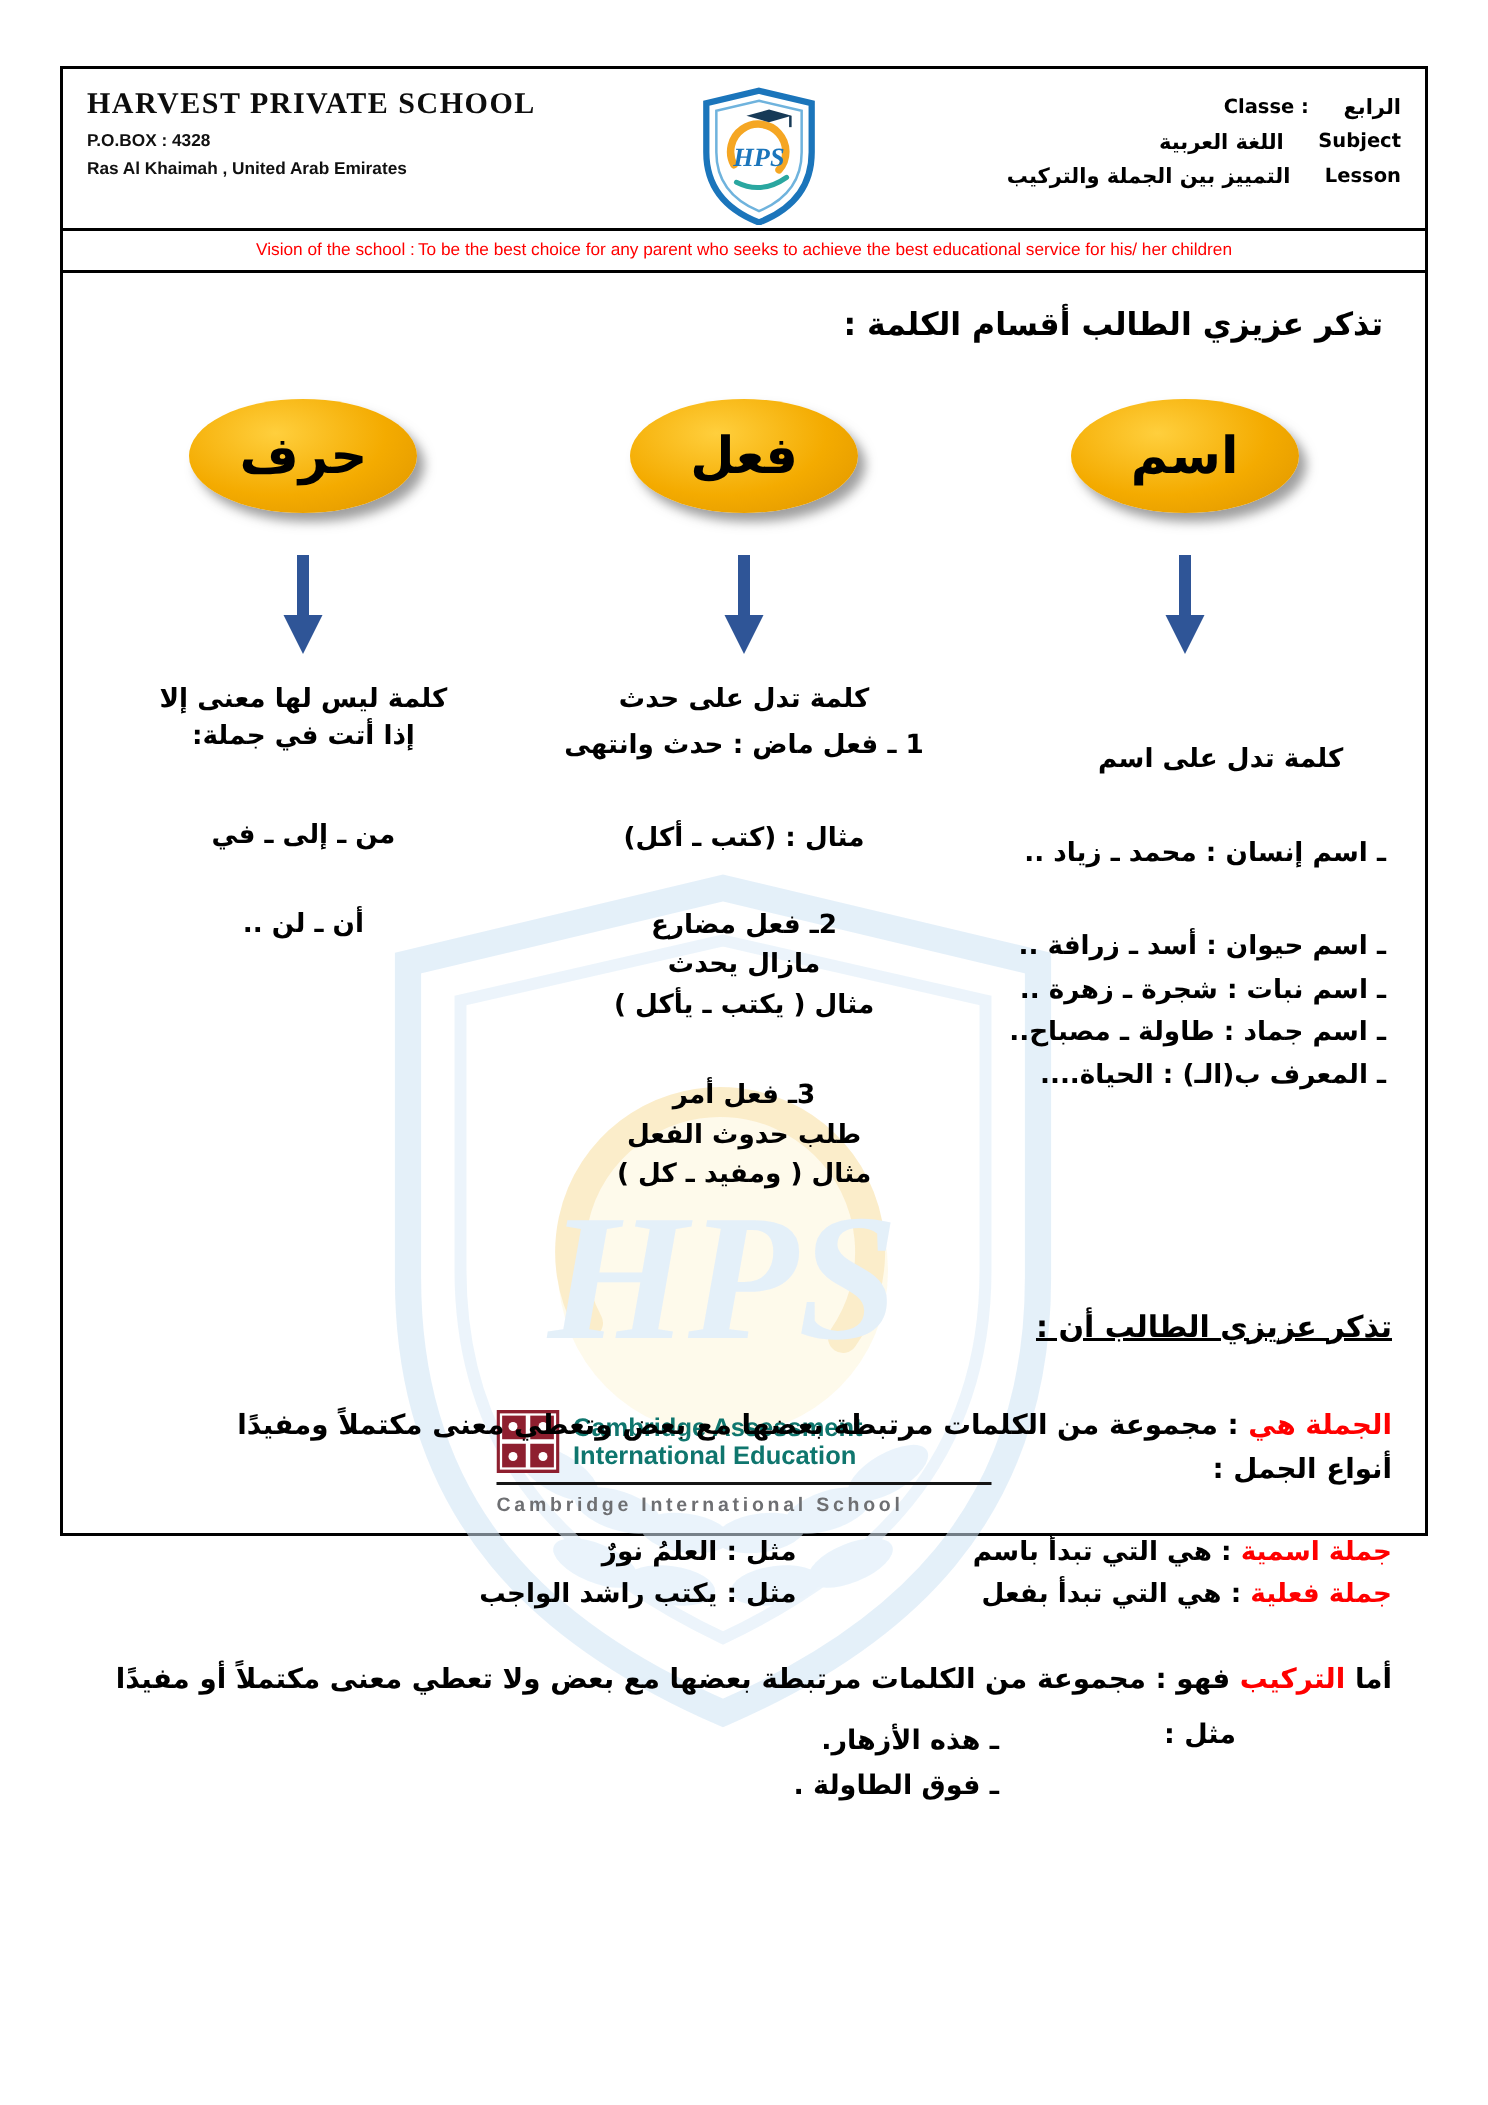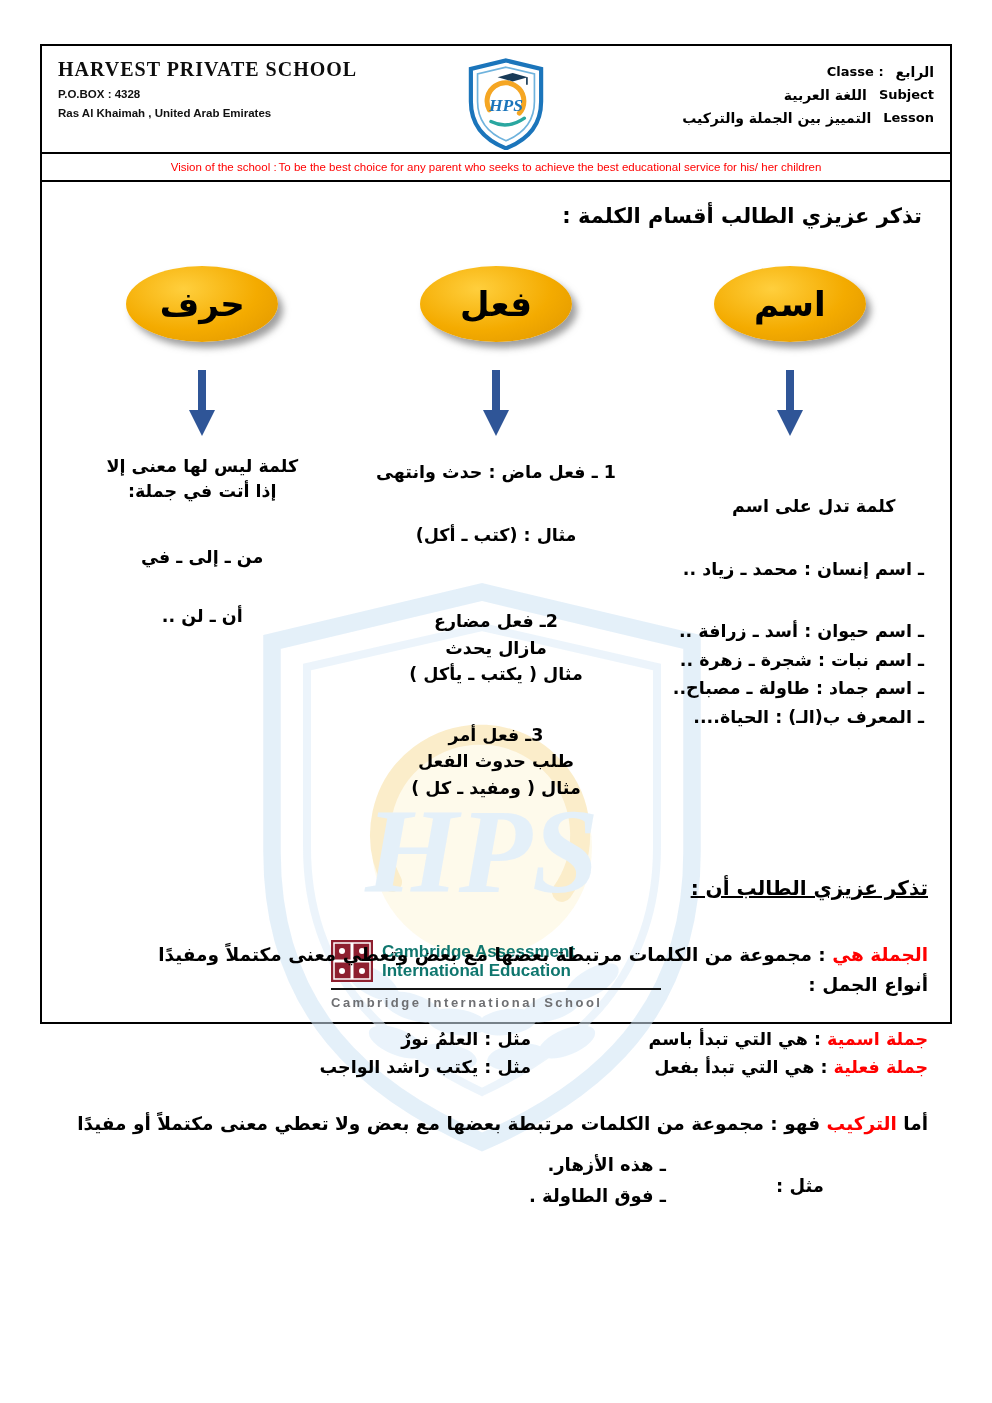--- a/index.html
+++ b/index.html
@@ -26,21 +26,21 @@
   }
   .school-sub {
     font-family:"Liberation Sans", sans-serif; font-weight:bold;
     font-size:11.5px; margin-top:7px; color:#111;
   }
   .header-center { width:120px; display:flex; justify-content:center; }
   .header-right {
     width:310px; padding-top:6px;
     font-size:13px; font-weight:bold;
   }
-  .hdr-line { display:flex; justify-content:flex-end; gap:12px; margin-bottom:7px;text-align:right; }
+  .hdr-line { display:flex; justify-content:flex-end; gap:23px; margin-bottom:7px;text-align:right; }
   .hdr-line .ar { font-size:14px; }
   
   .vision {
     height:28px; border-bottom:2px solid #000;
     display:flex; align-items:center; justify-content:center;
     color:#ff0000; font-size:11.5px; gap:2px;
     font-family:"Liberation Sans", sans-serif;
   }
   
   .main {
@@ -69,21 +69,21 @@
   .col-ism { text-align:right; padding-left:12px; padding-right:4px; }
   .ism-heading { margin-top:40px; text-align:center; padding-left:40px; }
   .ism-item-1 { margin-top:38px; }
   .ism-item-2 { margin-top:38px; }
   .ism-item-3 { margin-top:4px; }
   .ism-item-4 { margin-top:4px; }
   .ism-item-5 { margin-top:4px; }
   .col-fil { text-align:center; }
   .fil-past-title { margin-top:6px; }
   .fil-past-example { margin-top:38px; }
-  .fil-present-title { margin-top:62px; }
+  .fil-present-title { margin-top:33px; }
   .fil-present-desc { margin-top:2px; }
   .fil-present-example { margin-top:2px; }
   .fil-imperative-title { margin-top:36px; }
   .fil-imperative-desc { margin-top:2px; }
   .fil-imperative-example { margin-top:2px; }
   .col-harf { text-align:center; }
   .harf-example-1 { margin-top:42px; }
   .harf-example-2 { margin-top:34px; }
   
   .section2-title {
@@ -97,21 +97,21 @@
   }
   .red { color:#ff0000; }
   .types-row { display:flex; direction:rtl; margin-top:8px; font-weight:bold; font-size:17.5px; }
   .types-row .definition { width:305px; }
   .types-row .example { margin-right:92px; }
   .types-block { margin-top:30px; }
   .tarkib-paragraph {
     margin-top:36px; text-align:right; font-weight:bold; font-size:18.5px;
   }
   .tarkib-examples { display:flex; direction:rtl; margin-top:16px; padding-right:104px; font-weight:bold; font-size:18px; }
-  .tarkib-examples .mithl { width:66px;margin-top:25px; }
+  .tarkib-examples .mithl { width:66px; }
   .tarkib-example-list { margin-right:92px; line-height:1.7; }
   
   .footer {
     position:absolute; bottom:12px; left:50%; transform:translateX(-50%);
     width:330px; direction:ltr; font-family:"Liberation Sans", sans-serif;
   }
   .footer-top { display:flex; align-items:center; }
   .footer-lines { margin-left:9px; font-weight:bold; font-size:17px; color:#0f766e; line-height:1.12; }
   .footer-bottom {
     border-top:2.5px solid #151515; margin-top:6px; padding-top:5px;
@@ -228,20 +228,21 @@
         <div class="col col-ism">
           <div class="ism-heading">كلمة تدل على اسم</div>
           <div class="ism-item-1">ـ اسم إنسان : محمد ـ زياد ..</div>
           <div class="ism-item-2">ـ اسم حيوان : أسد ـ زرافة ..</div>
           <div class="ism-item-3">ـ اسم نبات : شجرة ـ زهرة ..</div>
           <div class="ism-item-4">ـ اسم جماد : طاولة ـ مصباح..</div>
           <div class="ism-item-5">ـ المعرف ب(الـ) : الحياة....</div>
         </div>
 
         <div class="col col-fil">
+          <div>كلمة تدل على حدث</div>
           <div class="fil-past-title">1 ـ فعل ماض : حدث وانتهى</div>
           <div class="fil-past-example">مثال : (كتب ـ أكل)</div>
           <div class="fil-present-title">2ـ فعل مضارع</div>
           <div class="fil-present-desc">مازال يحدث</div>
           <div class="fil-present-example">مثال ( يكتب ـ يأكل )</div>
           <div class="fil-imperative-title">3ـ فعل أمر</div>
           <div class="fil-imperative-desc">طلب حدوث الفعل</div>
           <div class="fil-imperative-example">مثال ( ومفيد ـ كل )</div>
         </div>
 

